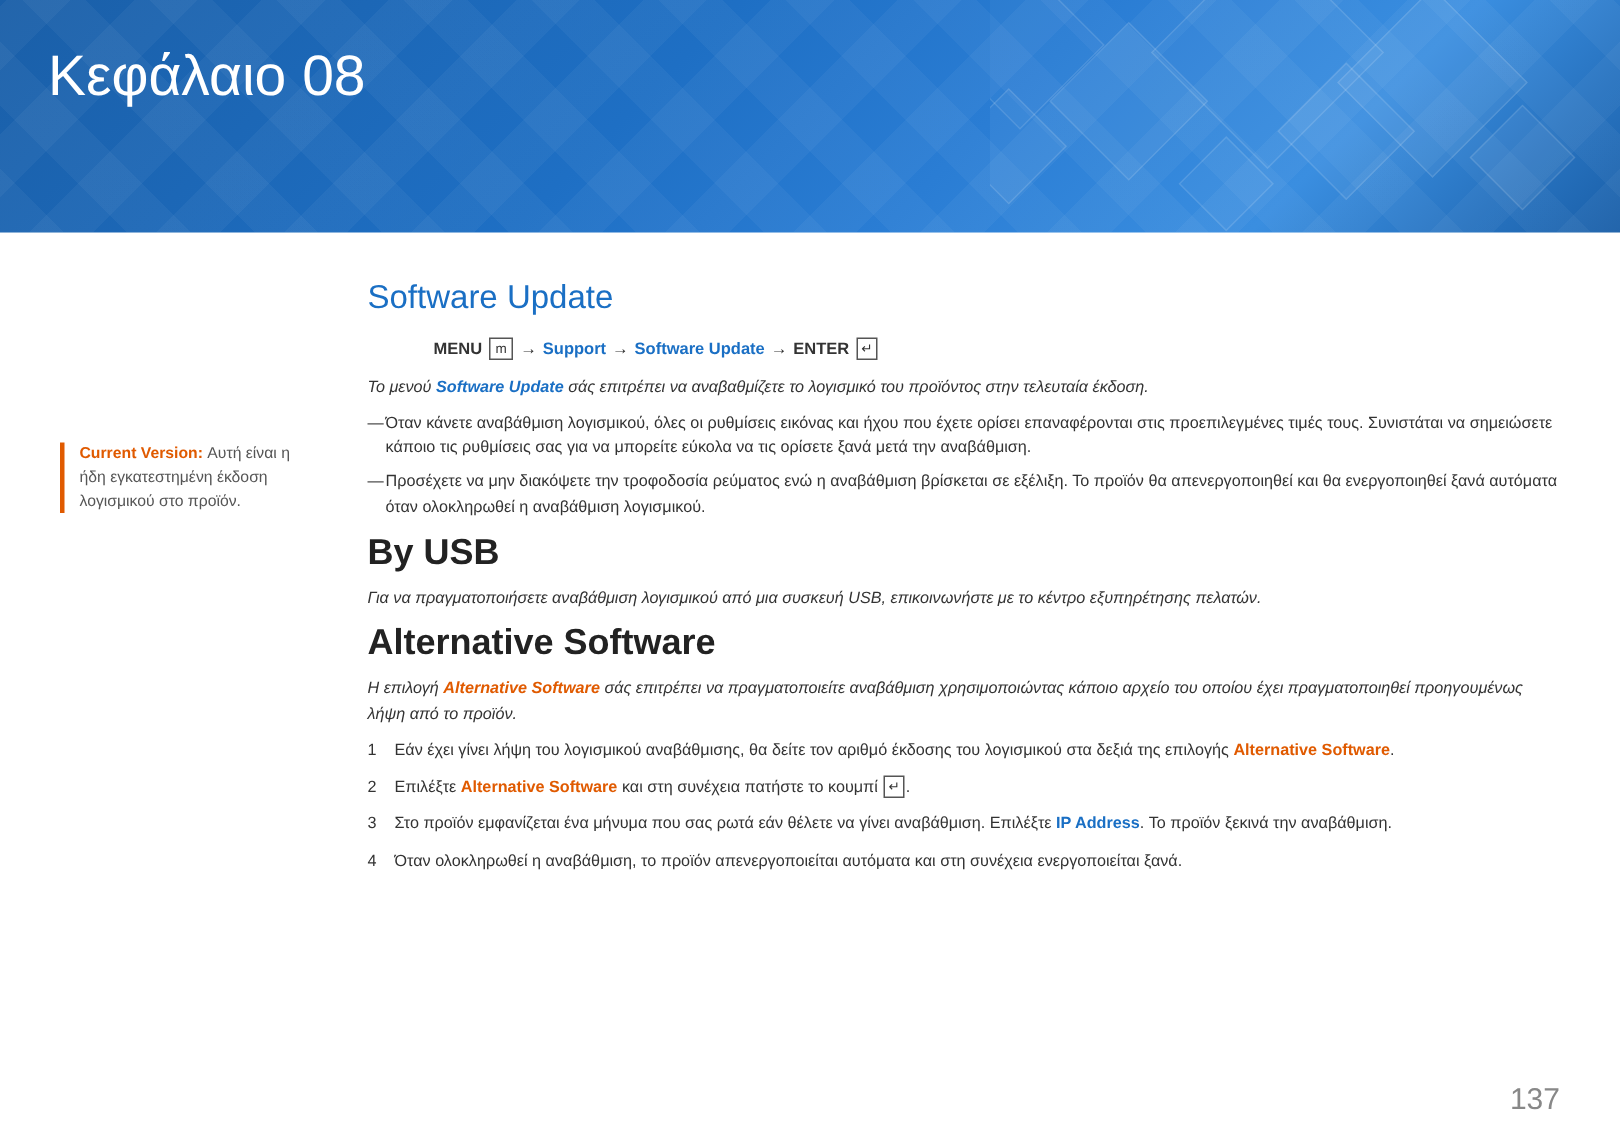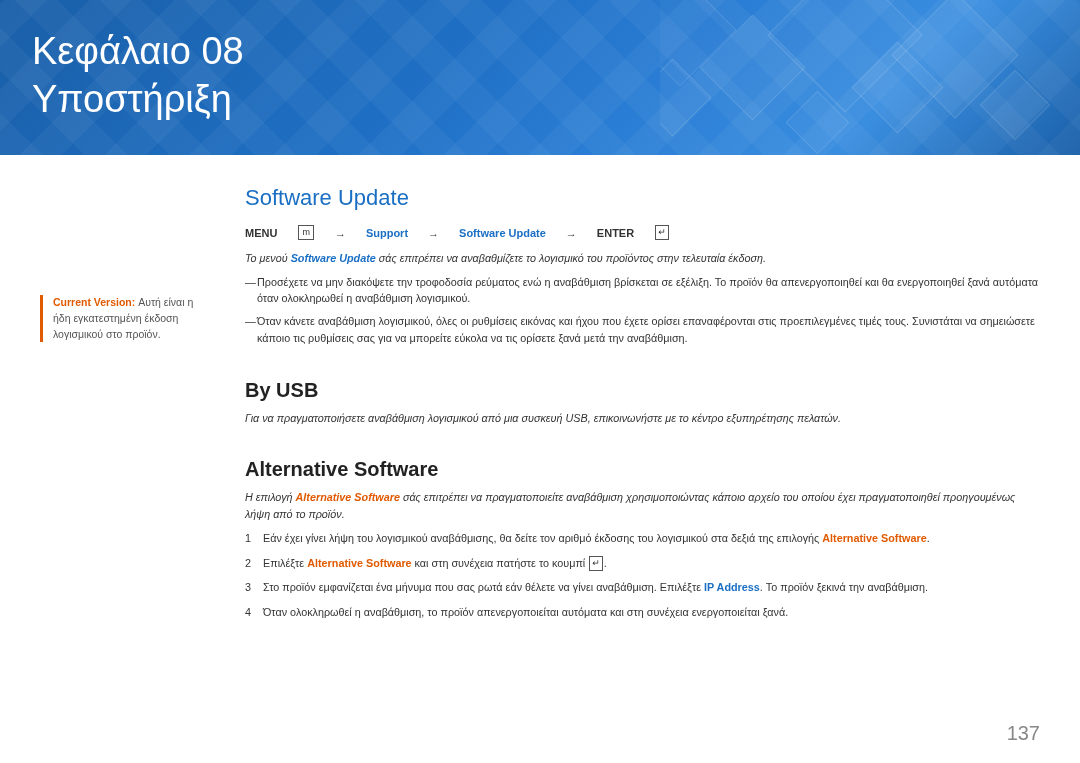--- a/index.html
+++ b/index.html
@@ -97,21 +97,22 @@
       margin-bottom: 14px;
     }
 
     .menu-line {
       font-size: 11px;
       color: #333;
       margin-bottom: 10px;
       display: flex;
       align-items: center;
       flex-wrap: wrap;
-      gap: 20px;
+      gap: 4px;
+      margin-left: 44px;
     }
 
     .menu-line .menu-keyword {
       font-weight: bold;
       color: #333;
     }
 
     .menu-line .highlight-blue {
       color: #1a6fc4;
       font-weight: bold;
@@ -151,24 +152,24 @@
     }
 
     .dash-item::before {
       content: '—';
       position: absolute;
       left: 0;
       color: #333;
     }
 
     .subsection-title {
-      font-size: 20px;
+      font-size: 24px;
       font-weight: 600;
       color: #222;
-      margin: 32px 0 8px 0;
+      margin: 8px 0 8px 0;
     }
 
     .numbered-list {
       list-style: none;
       padding: 0;
       margin: 0;
     }
 
     .numbered-list li {
       font-size: 10.8px;
@@ -227,21 +228,20 @@
     <div class="cube" style="width:65px;height:65px;top:55px;right:150px;background:rgba(255,255,255,0.05);"></div>
     <div class="cube" style="width:110px;height:110px;top:-20px;right:180px;background:rgba(255,255,255,0.04);"></div>
     <div class="cube" style="width:50px;height:50px;top:80px;right:40px;background:rgba(255,255,255,0.06);"></div>
     <div class="cube" style="width:75px;height:75px;top:30px;right:290px;background:rgba(255,255,255,0.05);"></div>
     <div class="cube" style="width:45px;height:45px;top:100px;right:240px;background:rgba(255,255,255,0.04);"></div>
     <div class="cube" style="width:80px;height:80px;top:-10px;right:360px;background:rgba(255,255,255,0.03);"></div>
     <div class="cube" style="width:55px;height:55px;top:70px;right:380px;background:rgba(255,255,255,0.05);"></div>
   </div>
   <div class="header-title">
     <div>Κεφάλαιο 08</div>
-    <div>Υποστήριξη</div>
   </div>
 </div>
 
 <div class="content">
 
   <div class="sidebar">
     <div class="sidebar-note">
       <span class="label">Current Version:</span>
       <span>Αυτή είναι η ήδη εγκατεστημένη έκδοση λογισμικού στο προϊόν.</span>
     </div>
@@ -260,22 +260,22 @@
       <span class="highlight-blue">Software Update</span>
       <span>→</span>
       <span class="menu-keyword">ENTER</span>
       <span class="enter-icon">↵</span>
     </div>
 
     <p class="body-text">
       Το μενού <span class="highlight-blue">Software Update</span> σάς επιτρέπει να αναβαθμίζετε το λογισμικό του προϊόντος στην τελευταία έκδοση.
     </p>
 
+    <div class="dash-item">Όταν κάνετε αναβάθμιση λογισμικού, όλες οι ρυθμίσεις εικόνας και ήχου που έχετε ορίσει επαναφέρονται στις προεπιλεγμένες τιμές τους. Συνιστάται να σημειώσετε κάποιο τις ρυθμίσεις σας για να μπορείτε εύκολα να τις ορίσετε ξανά μετά την αναβάθμιση.</div>
     <div class="dash-item">Προσέχετε να μην διακόψετε την τροφοδοσία ρεύματος ενώ η αναβάθμιση βρίσκεται σε εξέλιξη. Το προϊόν θα απενεργοποιηθεί και θα ενεργοποιηθεί ξανά αυτόματα όταν ολοκληρωθεί η αναβάθμιση λογισμικού.</div>
-    <div class="dash-item">Όταν κάνετε αναβάθμιση λογισμικού, όλες οι ρυθμίσεις εικόνας και ήχου που έχετε ορίσει επαναφέρονται στις προεπιλεγμένες τιμές τους. Συνιστάται να σημειώσετε κάποιο τις ρυθμίσεις σας για να μπορείτε εύκολα να τις ορίσετε ξανά μετά την αναβάθμιση.</div>
 
     <h3 class="subsection-title">By USB</h3>
     <p class="body-text">Για να πραγματοποιήσετε αναβάθμιση λογισμικού από μια συσκευή USB, επικοινωνήστε με το κέντρο εξυπηρέτησης πελατών.</p>
 
     <h3 class="subsection-title">Alternative Software</h3>
     <p class="body-text">
       Η επιλογή <span class="highlight-orange">Alternative Software</span> σάς επιτρέπει να πραγματοποιείτε αναβάθμιση χρησιμοποιώντας κάποιο αρχείο του οποίου έχει πραγματοποιηθεί προηγουμένως λήψη από το προϊόν.
     </p>
 
     <ol class="numbered-list">

